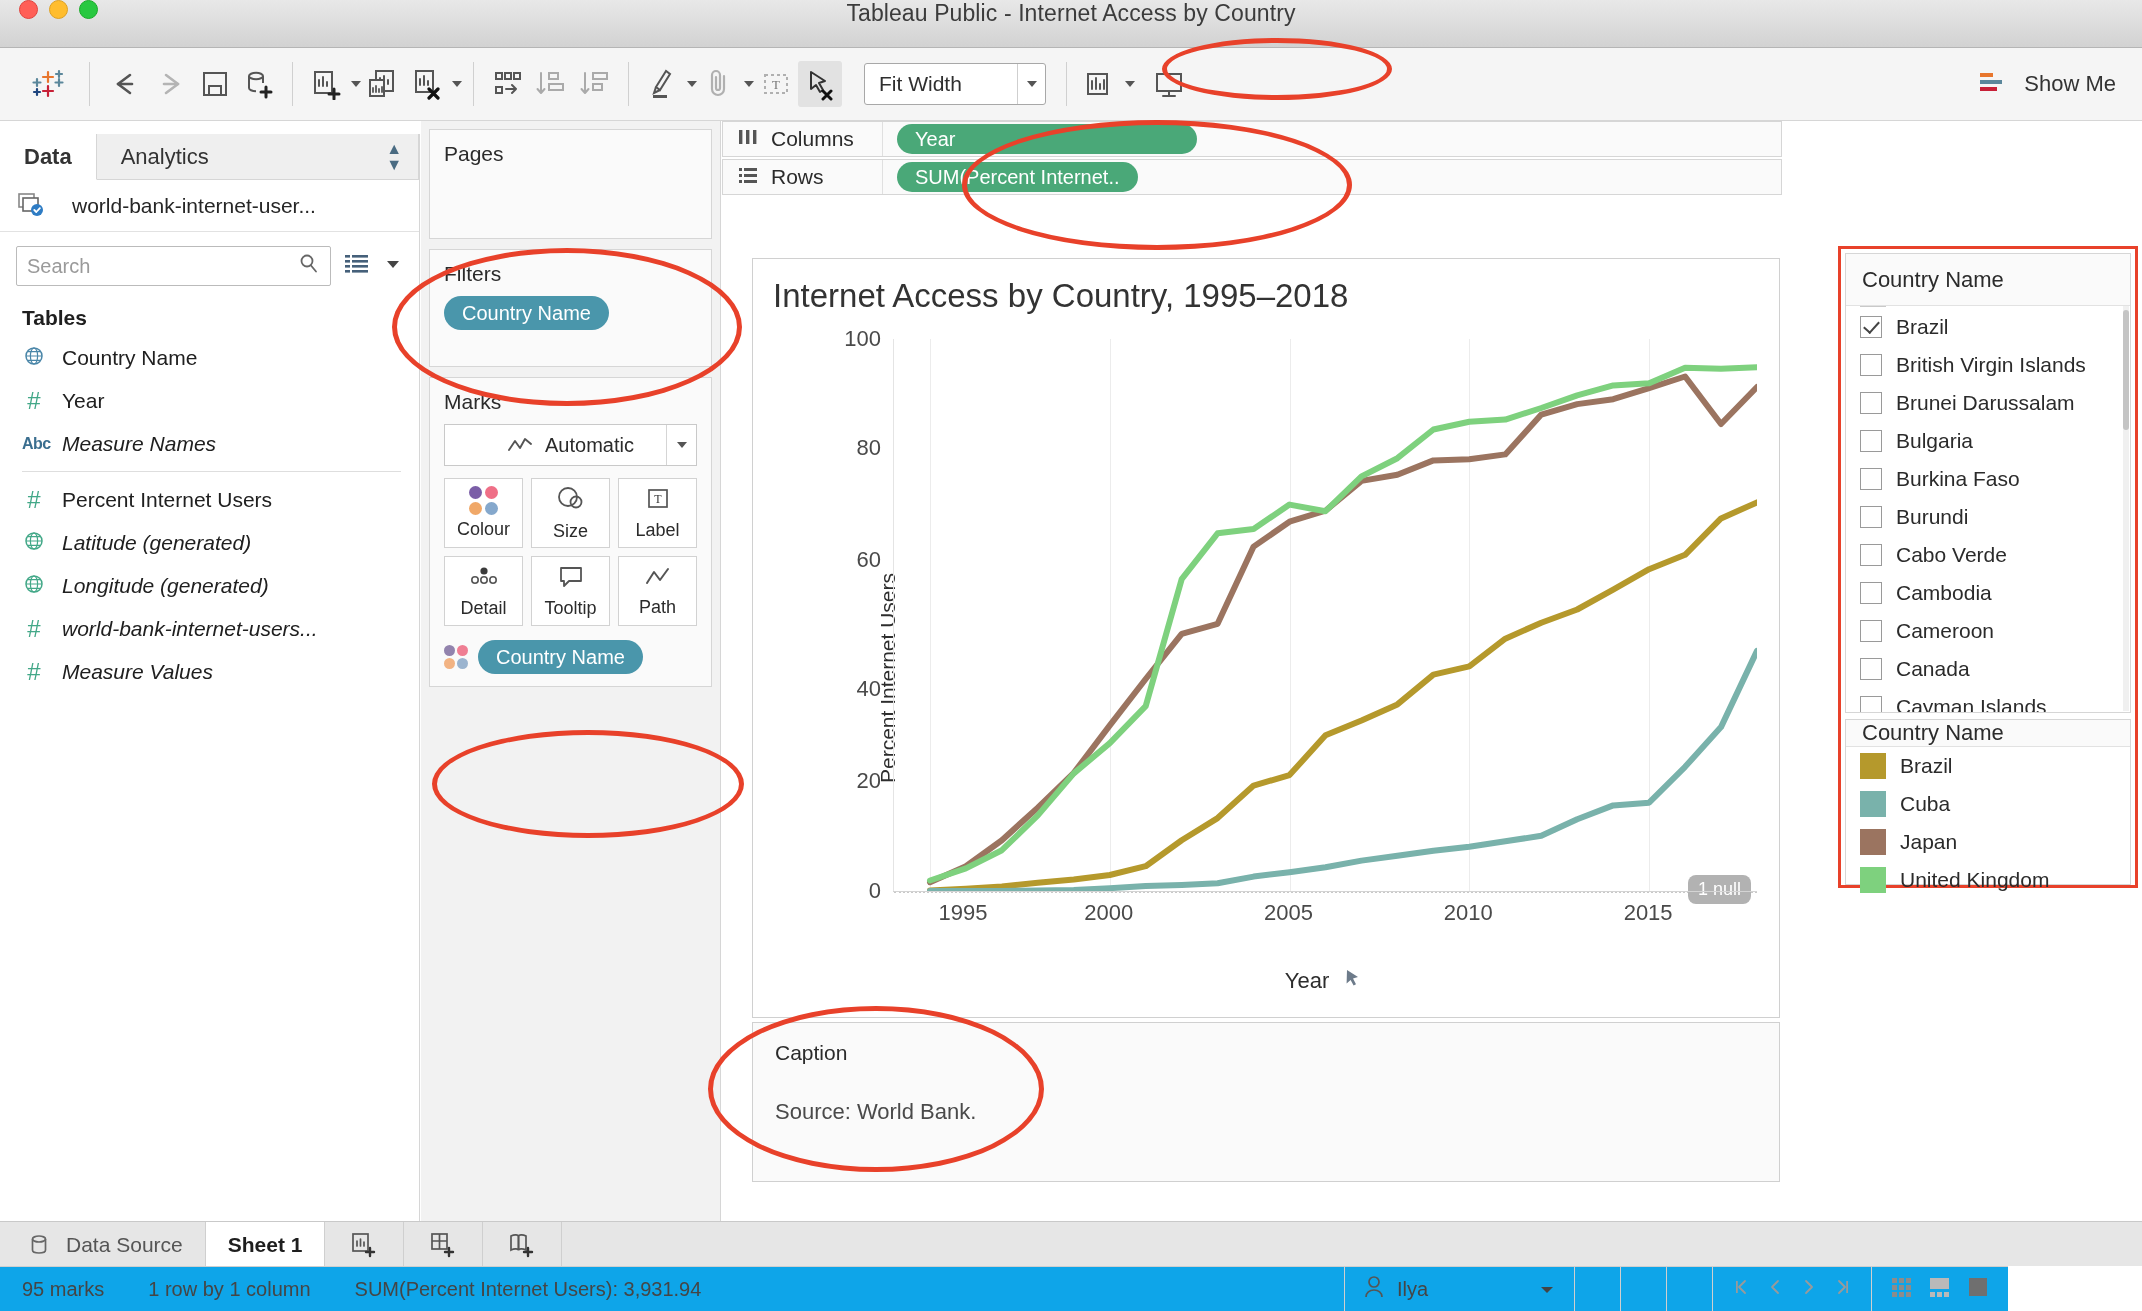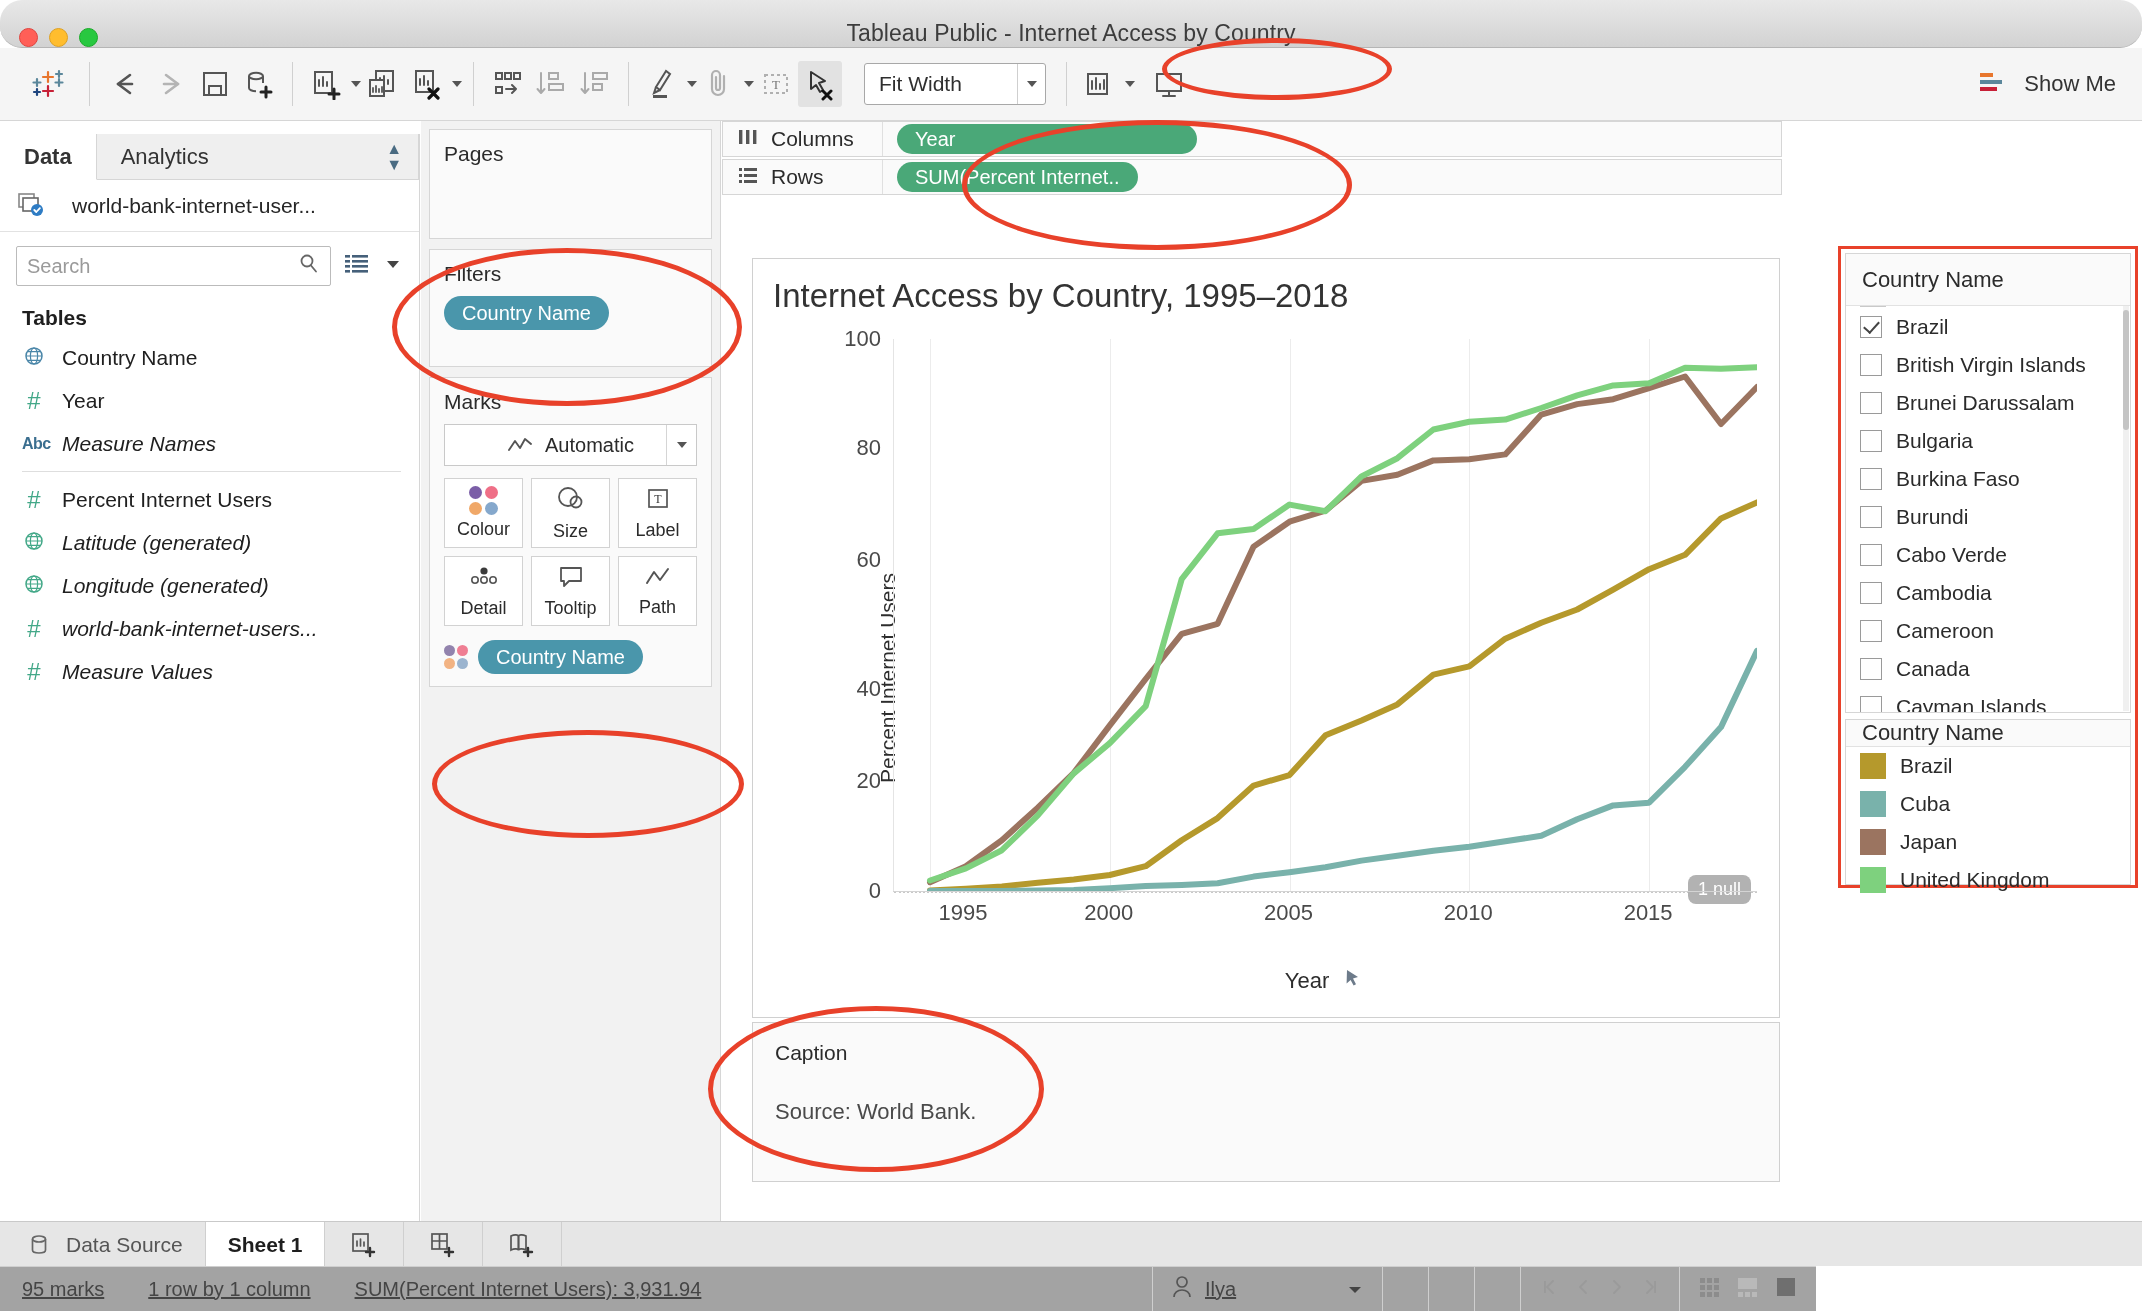--- a/index.html
+++ b/index.html
@@ -8,21 +8,21 @@
     font-family: "Liberation Sans", sans-serif;
     background: #ffffff;
     overflow: hidden;
   }
 
   
   .titlebar {
     position: absolute; left: 0; top: 0; width: 2142px; height: 48px;
     background: linear-gradient(to bottom, #e8e8e8, #d2d2d2);
     border-bottom: 1px solid #b5b5b5;
-    display: flex; align-items: flex-end; border-radius: 22px;
+    display: flex; align-items: flex-start;
   }
   .traffic { display: flex; gap: 11px; margin-left: 19px; }
   .tl-dot { width: 19px; height: 19px; border-radius: 50%; }
   .tl-red { background: #ff5f57; border: 1px solid #e0443e; }
   .tl-yellow { background: #ffbd2e; border: 1px solid #dea123; }
   .tl-green { background: #28c840; border: 1px solid #1aab29; }
   .win-title {
     position: absolute; left: 0; right: 0; text-align: center;
     font-size: 23px; color: #3c3c3c; letter-spacing: .1px;
   }
@@ -207,23 +207,23 @@
 
   
   .sheetbar { position: absolute; left: 0; bottom: 45px; width: 2142px; height: 45px;
               background: #e6e6e6; border-top: 1px solid #c9c9c9; display: flex; }
   .sb-item { display: flex; align-items: center; gap: 10px; height: 45px; padding: 0 22px;
              font-size: 21px; color: #444; border-right: 1px solid #cfcfcf; }
   .sb-item.ds { color: #555; }
   .sb-item.active { background: #fff; font-weight: bold; color: #1e1e1e; }
   .sb-icon { width: 34px; display: flex; align-items: center; justify-content: center; }
 
-  .statusbar { position: absolute; left: 0; bottom: 0; width: 1816px; height: 45px;
-               background: #a3a3a3; border-top: 1px solid #cfcfcf;
-               display: flex; align-items: center; font-size: 20px; color: #454545; text-decoration: underline; }
+  .statusbar { position: absolute; left: 0; bottom: 0; width: 2008px; height: 45px;
+               background: #0ea5e9; border-top: 1px solid #cfcfcf;
+               display: flex; align-items: center; font-size: 20px; color: #454545; }
   .st-cell { padding: 0 22px; }
   .st-user { margin-left: auto; display: flex; align-items: center; gap: 12px;
              border-left: 1px solid #cfcfcf; height: 45px; padding: 0 18px; min-width: 230px; }
   .st-box { width: 46px; height: 45px; border-left: 1px solid #cfcfcf; }
   .st-nav { display: flex; align-items: center; gap: 14px; border-left: 1px solid #cfcfcf;
             height: 45px; padding: 0 18px; color: #9a9a9a; font-size: 18px; }
   .st-views { display: flex; align-items: center; gap: 12px; border-left: 1px solid #cfcfcf;
               height: 45px; padding: 0 18px; }
 
   

